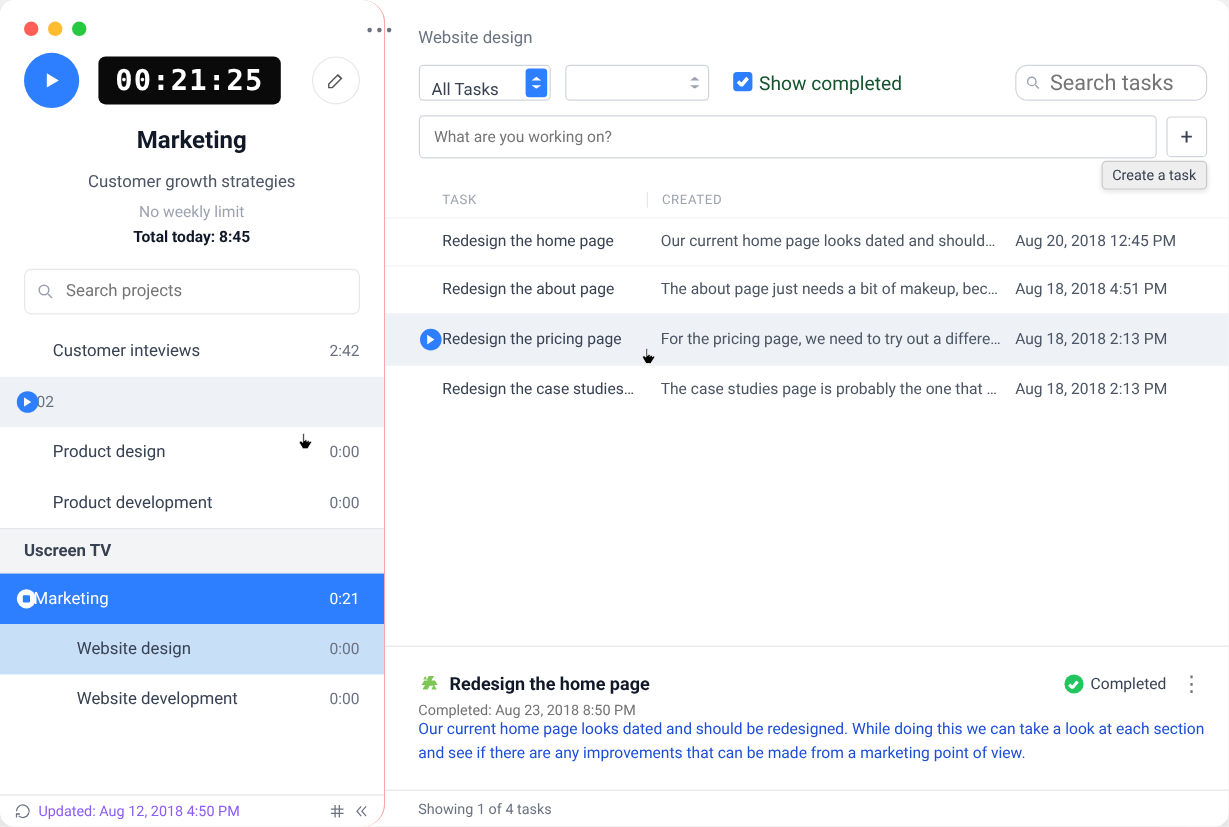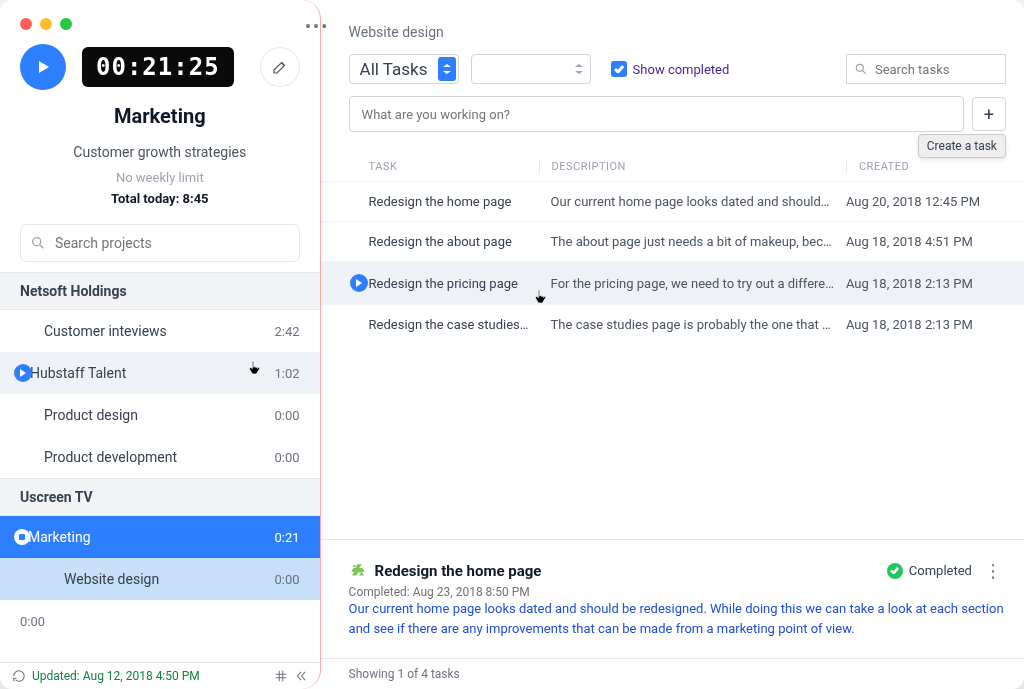--- a/index.html
+++ b/index.html
@@ -46,41 +46,41 @@
   .proj-row.active .name{color:#fff; padding-left:10px;}
   .proj-row.active .time{color:#fff;}
   .proj-row.active .sq {width:16px;height:16px;border-radius:50%;background:#fff;display:flex;align-items:center;justify-content:center;margin-right:-18px;position:relative; left:-6px;}
   .proj-row .sq{display:none}
   .proj-row.active .sq{display:flex}
   .proj-row.active .sq::after{content:"";width:6px;height:6px;background:#2e7fff;border-radius:1px}
   .proj-row.child .name{padding-left:44px;}
   .proj-row.child.lit{background:#c8dff8}
   .cursor { position:absolute; pointer-events:none;}
 
-  .statusbar { display:flex; align-items:center; gap:6px; padding:6px 12px; border-top:1px solid #e5e7eb; font-size:12px; color:#15803d;}
+  .statusbar { display:flex; align-items:center; gap:6px; padding:6px 12px; border-top:1px solid #e5e7eb; font-size:12px; color:#8b5cf6;}
   .statusbar .spacer{flex:1}
   .icon-sm{width:14px;height:14px;stroke:#6b7280;fill:none;stroke-width:1.8}
 
   
   .main { flex:1; display:flex; flex-direction:column; }
   .main-hd { padding: 22px 28px 10px; }
   .title { font-size: 24px; font-weight:700; color:#111827;}
   .subtitle { font-size:14px; color:#6b7280; margin-top:2px;}
   .filters { display:flex; align-items:center; gap:12px; margin-top:14px; flex-wrap:wrap;}
-  .select { height:30px; border:1px solid #d1d5db; border-radius:4px; padding:0 22px 0 10px; font-size:17px; color:#374151; background:#fff; position:relative; display:flex; align-items:center; min-width:110px; cursor:pointer;}
+  .select { height:30px; border:1px solid #d1d5db; border-radius:4px; padding:0 22px 0 10px; font-size:14px; color:#374151; background:#fff; position:relative; display:flex; align-items:flex-end; min-width:110px; cursor:pointer;}
   .select .caret{position:absolute;right:2px;top:2px;bottom:2px;width:18px;background:#2e7fff;border-radius:3px;display:flex;align-items:center;justify-content:center}
   .select .caret svg{fill:#fff}
   .select.plain .caret{background:transparent}
   .select.plain .caret svg{fill:#9ca3af}
   .select.plain{min-width:120px}
-  .chk { display:flex; align-items:flex-end; gap:6px; margin-left:8px; font-size:13px; color:#4c1d95; cursor:pointer;}
+  .chk { display:flex; align-items:flex-start; gap:6px; margin-left:8px; font-size:16px; color:#14532d; cursor:pointer;}
   .chkbox{width:16px;height:16px;border-radius:3px;background:#2e7fff;display:flex;align-items:center;justify-content:center}
   .chkbox svg{stroke:#fff;stroke-width:3;fill:none}
   .search-tasks{margin-left:auto;position:relative}
-  .search-tasks input{height:30px;width:160px;border:1px solid #d1d5db;border-radius:0;padding:0 8px 0 28px;font-size:13px}
+  .search-tasks input{height:30px;width:160px;border:1px solid #d1d5db;border-radius:10px;padding:0 8px 0 28px;font-size:18px}
   .search-tasks svg{position:absolute;left:8px;top:8px;stroke:#9ca3af;fill:none;stroke-width:2}
   .newtask-row{display:flex;gap:8px;margin-top:12px;align-items:center;position:relative}
   .newtask{flex:1;height:36px;border:1px solid #d1d5db;border-radius:4px;padding:0 12px;font-size:13px;color:#9ca3af}
   .plusbtn{width:34px;height:34px;border:1px solid #d1d5db;border-radius:4px;background:#fff;display:flex;align-items:center;justify-content:center;cursor:pointer;font-size:18px;color:#374151}
   .tooltip{position:absolute;right:0;top:38px;background:#eeeeee;border:1px solid #c9c9c9;border-radius:4px;padding:4px 8px;font-size:12px;color:#374151;white-space:nowrap;box-shadow:0 2px 4px rgba(0,0,0,.1)}
 
   .tbl-hd{display:flex;padding:18px 28px 8px;font-size:11px;color:#9ca3af;letter-spacing:.5px;text-transform:uppercase}
   .col-task{width:190px;padding-left:20px}
   .col-desc{flex:1;border-left:1px solid #e5e7eb;padding-left:12px}
   .col-cre{width:160px;border-left:1px solid #e5e7eb;padding-left:12px}
@@ -145,32 +145,30 @@
       <div class="search">
         <svg class="" width="16" height="16" viewBox="0 0 24 24">
             <circle cx="10" cy="10" r="6"></circle>
             <path d="M15 15l5 5"></path>
           </svg>
         <input placeholder="Search projects" style="">
       </div>
     </div>
 
     <div class="groups" id="groups">
-        <div class="group-hd">Netsoft Holdings</div>
         <div class="proj-row">
           <span class="name">Customer inteviews</span>
           <span class="time">2:42</span>
         </div>
         <div class="proj-row tracking">
           <span class="play-s">
             <svg width="8" height="8" viewBox="0 0 8 8">
               <path d="M1 0l6 4-6 4z"></path>
             </svg>
           </span>
-          <span class="name">Hubstaff Talent</span>
           <span class="time">1:02</span>
         </div>
         <div class="proj-row">
           <span class="name">Product design</span>
           <span class="time">0:00</span>
         </div>
         <div class="proj-row">
           <span class="name">Product development</span>
           <span class="time">0:00</span>
         </div>
@@ -178,20 +176,21 @@
         <div class="proj-row active">
           <span class="sq"></span>
           <span class="name">Marketing</span>
           <span class="time">0:21</span>
         </div>
         <div class="proj-row child lit">
           <span class="name">Website design</span>
           <span class="time">0:00</span>
         </div>
         <div class="proj-row child">
+          <span class="name">Website development</span>
           <span class="time">0:00</span>
         </div>
       </div>
 
     <div class="statusbar">
       <svg class="icon-sm" viewBox="0 0 24 24">
           <path d="M3 12a9 9 0 1 1 3 6.7"></path>
           <path d="M3 21v-5h5"></path>
         </svg>
       <span>Updated: Aug 12, 2018 4:50 PM</span>
@@ -245,21 +244,20 @@
 
       <div class="newtask-row">
         <input class="newtask" placeholder="What are you working on?" style="">
         <div class="plusbtn">+</div>
         <div class="tooltip">Create a task</div>
       </div>
     </div>
 
     <div class="tbl-hd">
       <div class="col-task">TASK</div>
-      <div class="col-desc">DESCRIPTION</div>
       <div class="col-cre">CREATED</div>
     </div>
 
     <div id="task-rows">
         <div class="task-row">
           <span class="t-icon"></span>
           <span class="t-name">Redesign the home page</span>
           <span class="t-desc">Our current home page looks dated and should…</span>
           <span class="t-cre">Aug 20, 2018 12:45 PM</span>
         </div>

